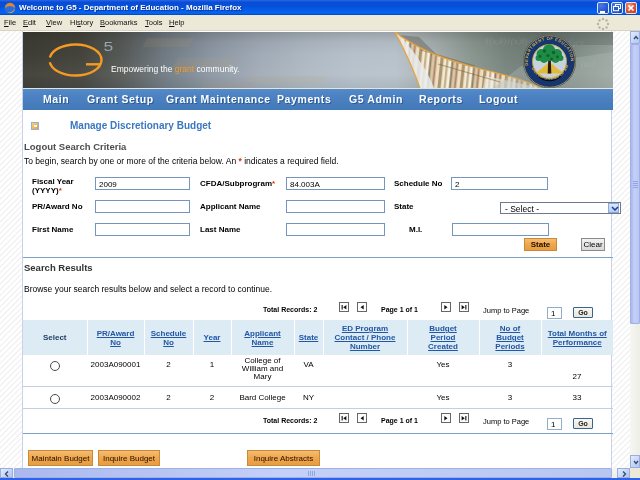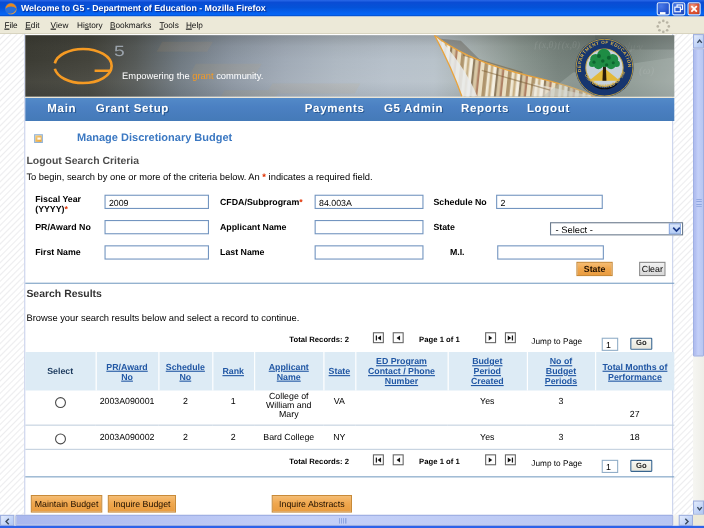--- a/index.html
+++ b/index.html
@@ -190,20 +190,21 @@
     <ellipse cx="52.5" cy="28" rx="26" ry="15.5" fill="none" stroke="#f59a23" stroke-width="2.4" stroke-dasharray="63.5 5 70"></ellipse>
     <path d="M 63,32.3 L 77.5,32.3" fill="none" stroke="#f59a23" stroke-width="2.4"></path>
     <text x="62" y="19" transform="scale(1.3,1)" fill="#9aa2aa" font-size="13.5">5</text>
     <text x="88" y="39.5" fill="#ffffff" font-size="8.5">Empowering the <tspan fill="#f59a23">grant</tspan> community.</text>
    </svg>
   </div>
 
   <div class="abs" id="navbar"></div>
   <div class="abs navitem" style="left:20px;top:62px">Main</div>
   <div class="abs navitem" style="left:64px;top:62px">Grant Setup</div>
+  <div class="abs navitem" style="left:143px;top:62px">Grant Maintenance</div>
   <div class="abs navitem" style="left:254px;top:62px">Payments</div>
   <div class="abs navitem" style="left:326px;top:62px">G5 Admin</div>
   <div class="abs navitem" style="left:396px;top:62px">Reports</div>
   <div class="abs navitem" style="left:456px;top:62px">Logout</div>
 
   <div class="abs" id="pgicon">
         <div class="abs" style="left:2px;top:2px;width:3px;height:2px;background:#fff;opacity:.9"></div>
       </div>
   <div class="abs" id="pgtitle">Manage Discretionary Budget</div>
   <div class="abs" id="h-esc">Logout Search Criteria</div>
@@ -283,21 +284,21 @@
           <col style="width:84px">
           <col style="width:72px">
           <col style="width:62px">
           <col style="width:72px">
         </colgroup>
    <tbody>
           <tr style="height:35px">
     <th class="sel">Select</th>
     <th><a>PR/Award<br>No</a></th>
     <th><a>Schedule<br>No</a></th>
-    <th><a>Rank</a></th>
+    <th><a>Year</a></th>
     <th><a>Applicant<br>Name</a></th>
     <th><a>State</a></th>
     <th><a>ED Program<br>Contact / Phone<br>Number</a></th>
     <th><a>Budget<br>Period<br>Created</a></th>
     <th><a>No of<br>Budget<br>Periods</a></th>
     <th class="last"><a>Total Months of<br>Performance</a></th>
    </tr>
    <tr style="height:31px" class="r1">
     <td style="padding-top:6px"><span class="radio"></span></td>
             <td style="padding-top:5px">2003A090001</td>
@@ -313,21 +314,21 @@
    <tr class="rowsep" style="height:22px">
     <td style="vertical-align:top;padding-top:7px"><span class="radio"></span></td>
             <td>2003A090002</td>
             <td>2</td>
             <td>2</td>
     <td>Bard College</td>
             <td>NY</td>
             <td></td>
             <td>Yes</td>
             <td>3</td>
-            <td>18</td>
+            <td>33</td>
    </tr>
   </tbody>
       </table>
   <div class="abs hr-blue" style="left:0;top:377px;width:590px;background:#c2d0de"></div>
 
     <div class="abs pgntext" style="left:240px;top:386px">Total Records: 2</div>
   <div class="abs pgnbtn" style="left:316px;top:382px">
         <svg width="8" height="8">
           <rect x="1.6" y="2" width="1.1" height="4.5" fill="#111"></rect>
           <path d="M6.4,2 L6.4,6.5 L3.2,4.25 Z" fill="#111"></path>

